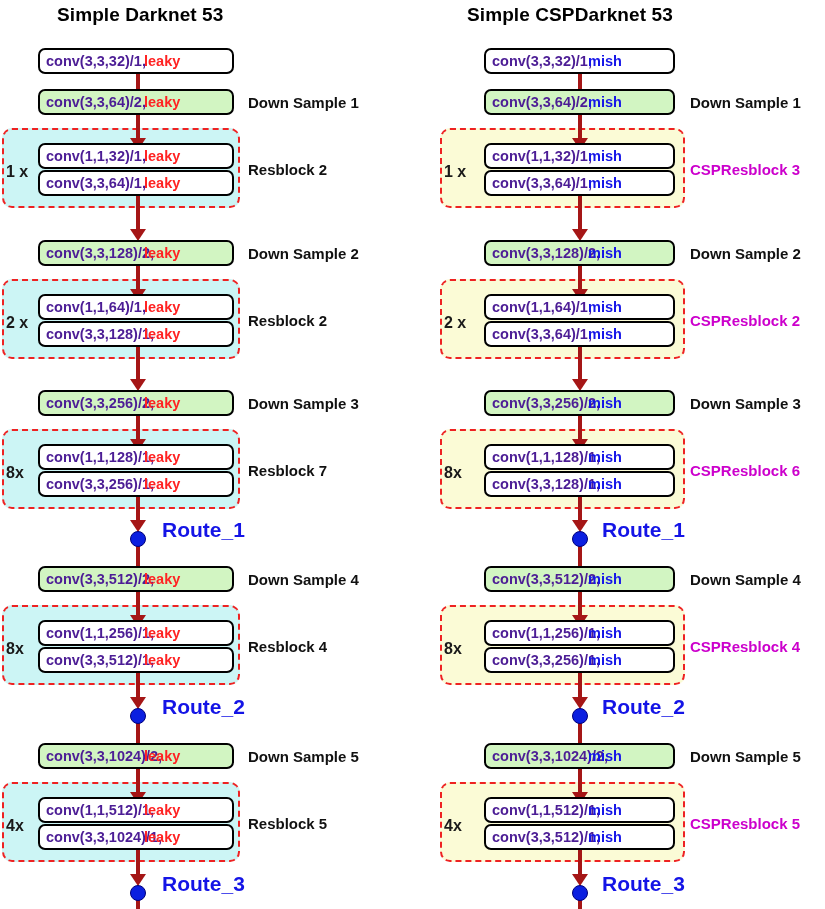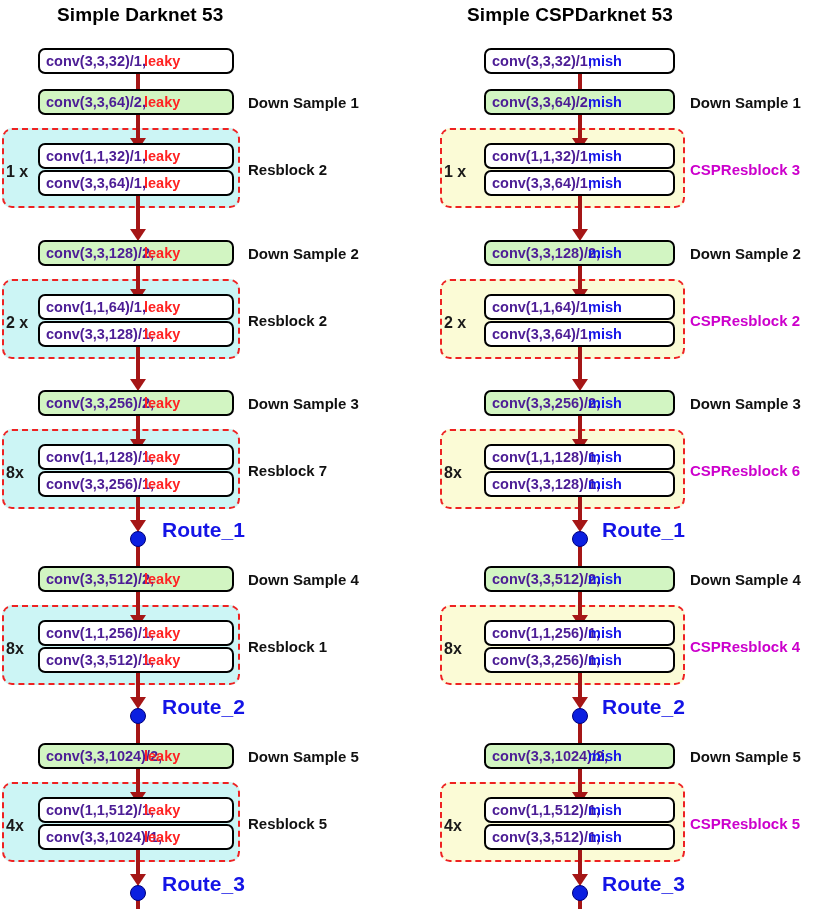--- a/index.html
+++ b/index.html
@@ -217,21 +217,21 @@
       <div class="resblock cyan" style="left: 2px; top: 605px; width: 238px; height: 80px;"></div>
       <div class="repeat" style="left: 6px; top: 640px;">8x</div>
       <div class="convbox" style="left: 38px; top: 620px; width: 196px;">
         <div class="conv-text">conv(1,1,256)/1,</div>
         <div class="act leaky" style="left: 104px;">leaky</div>
       </div>
       <div class="convbox" style="left: 38px; top: 647px; width: 196px;">
         <div class="conv-text">conv(3,3,512)/1,</div>
         <div class="act leaky" style="left: 104px;">leaky</div>
       </div>
-      <div class="side-label" style="left: 248px; top: 638px;">Resblock 1</div>
+      <div class="side-label" style="left: 248px; top: 638px;">Resblock 4</div>
       <div class="arrow-line" style="left: 136px; top: 673px; height: 24px;"></div>
       <div class="arrow-head" style="left: 130px; top: 697px;"></div>
       <div class="route-dot" style="left: 130px; top: 708px;"></div>
       <div class="route-label" style="left: 162px; top: 695px;">Route_2</div>
       <div class="arrow-line" style="left: 136px; top: 722px; height: 21px;"></div>
       <div class="convbox green" style="left: 38px; top: 743px; width: 196px;">
         <div class="conv-text">conv(3,3,1024)/2,</div>
         <div class="act leaky" style="left: 104px;">leaky</div>
       </div>
       <div class="side-label" style="left: 248px; top: 748px;">Down Sample 5</div>

